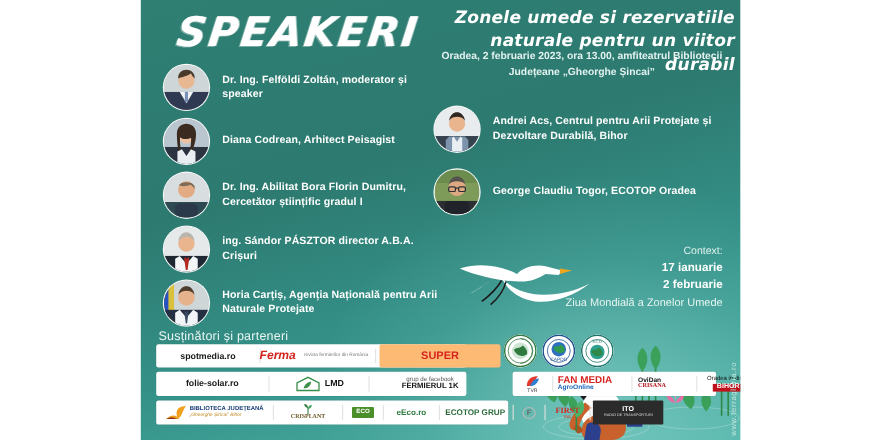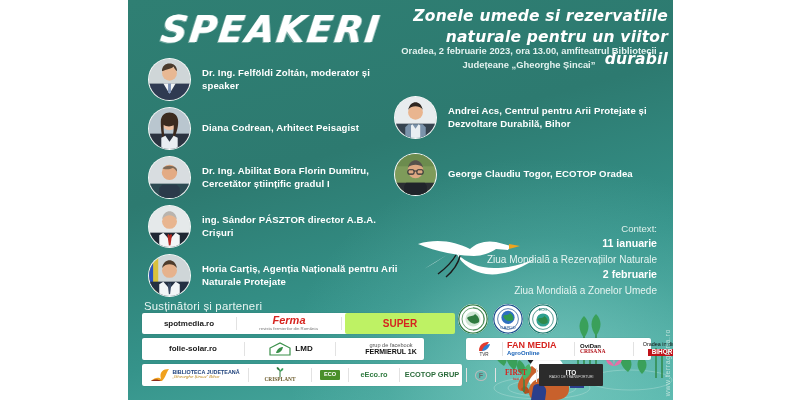--- a/index.html
+++ b/index.html
@@ -228,22 +228,21 @@
         <path d="M40 30 C48 40, 62 46, 78 46 C94 46, 108 42, 120 36 C104 48, 86 54, 70 52 C56 50, 45 42, 40 30 Z" fill="#ffffff"></path>
         <path d="M93 22 L104 24 L93 27 Z" fill="#f0a51e"></path>
         <path d="M40 33 C36 40, 30 46, 22 52" stroke="#1b1b1b" stroke-width="1.4" fill="none"></path>
         <path d="M44 34 C42 42, 37 49, 30 55" stroke="#1b1b1b" stroke-width="1.4" fill="none"></path>
         <path d="M34 31 C24 37, 16 43, 8 47" fill="#ffffff"></path>
       </svg>
     </div>
 
     <div id="context">
       <div class="ctx-lbl">Context:</div>
-      <div class="ctx-date">11 ianuarie</div>
-      <div class="ctx-day">Ziua Mondială a Rezervațiilor Naturale</div>
+      <div class="ctx-date">17 ianuarie</div>
       <div class="ctx-date">2 februarie</div>
       <div class="ctx-day">Ziua Mondială a Zonelor Umede</div>
     </div>
 
     <div id="scene">
       <svg viewBox="0 0 193 104" width="193" height="104">
         <defs>
           <linearGradient id="wg" x1="0" y1="0" x2="0" y2="1">
             <stop offset="0" stop-color="#3f9c91"></stop>
               <stop offset="1" stop-color="#7fcdc2"></stop>
@@ -333,26 +332,26 @@
             <text x="15" y="7.4" font-size="4" text-anchor="middle" fill="#17756a" font-family="Liberation Sans, sans-serif">ECO</text>
           </svg>
       </div>
     </div>
 
     <div class="logobar" id="bar1">
       <div class="logo" style="width:84px">
         <span class="t" style="color:#1a1a1a;font-size:8px">spotmedia.ro</span>
       </div>
       <div class="sep"></div>
-      <div class="logo" style="width:94px;flex-direction:column;justify-content:center">
+      <div class="logo" style="width:94px;flex-direction:row;justify-content:center">
         <span class="t" style="color:#d6241f;font-size:11px;font-style:italic">Ferma</span>
         <span class="t2" style="color:#777;transform:scale(.8)">revista fermierilor din România</span>
       </div>
       <div class="sep"></div>
-      <div class="logo" style="width:100px;background:#bef264;margin:2px 3px;border-radius:2px">
+      <div class="logo" style="width:100px;background:#fdba74;margin:2px 3px;border-radius:2px">
         <span class="t" style="color:#d6241f;font-size:10px">SUPER</span>
       </div>
     </div>
 
     <div class="logobar" id="bar2">
       <div class="logo" style="width:92px">
         <span class="t" style="color:#1a1a1a;font-size:8px">folie-solar.ro</span>
       </div>
       <div class="sep"></div>
       <div class="logo" style="width:80px">

